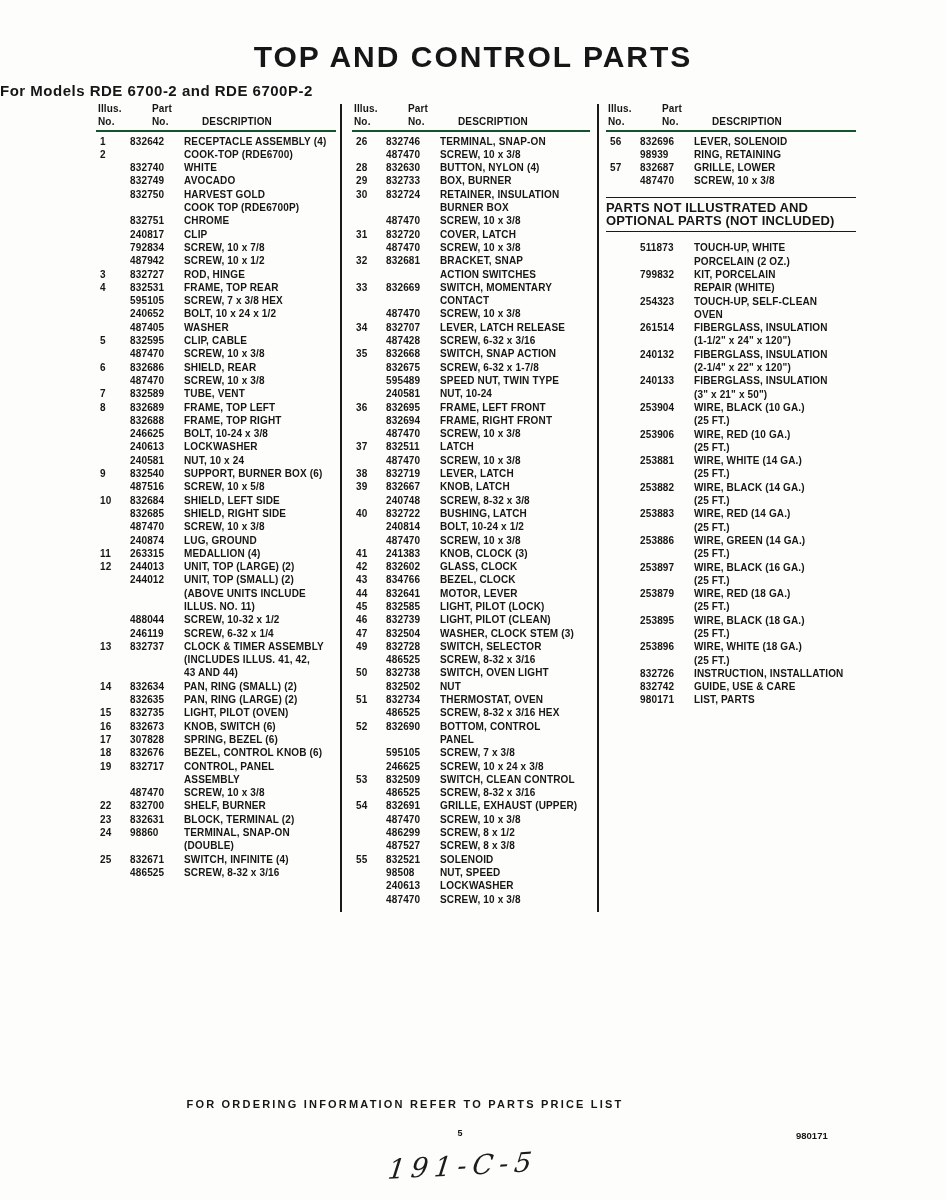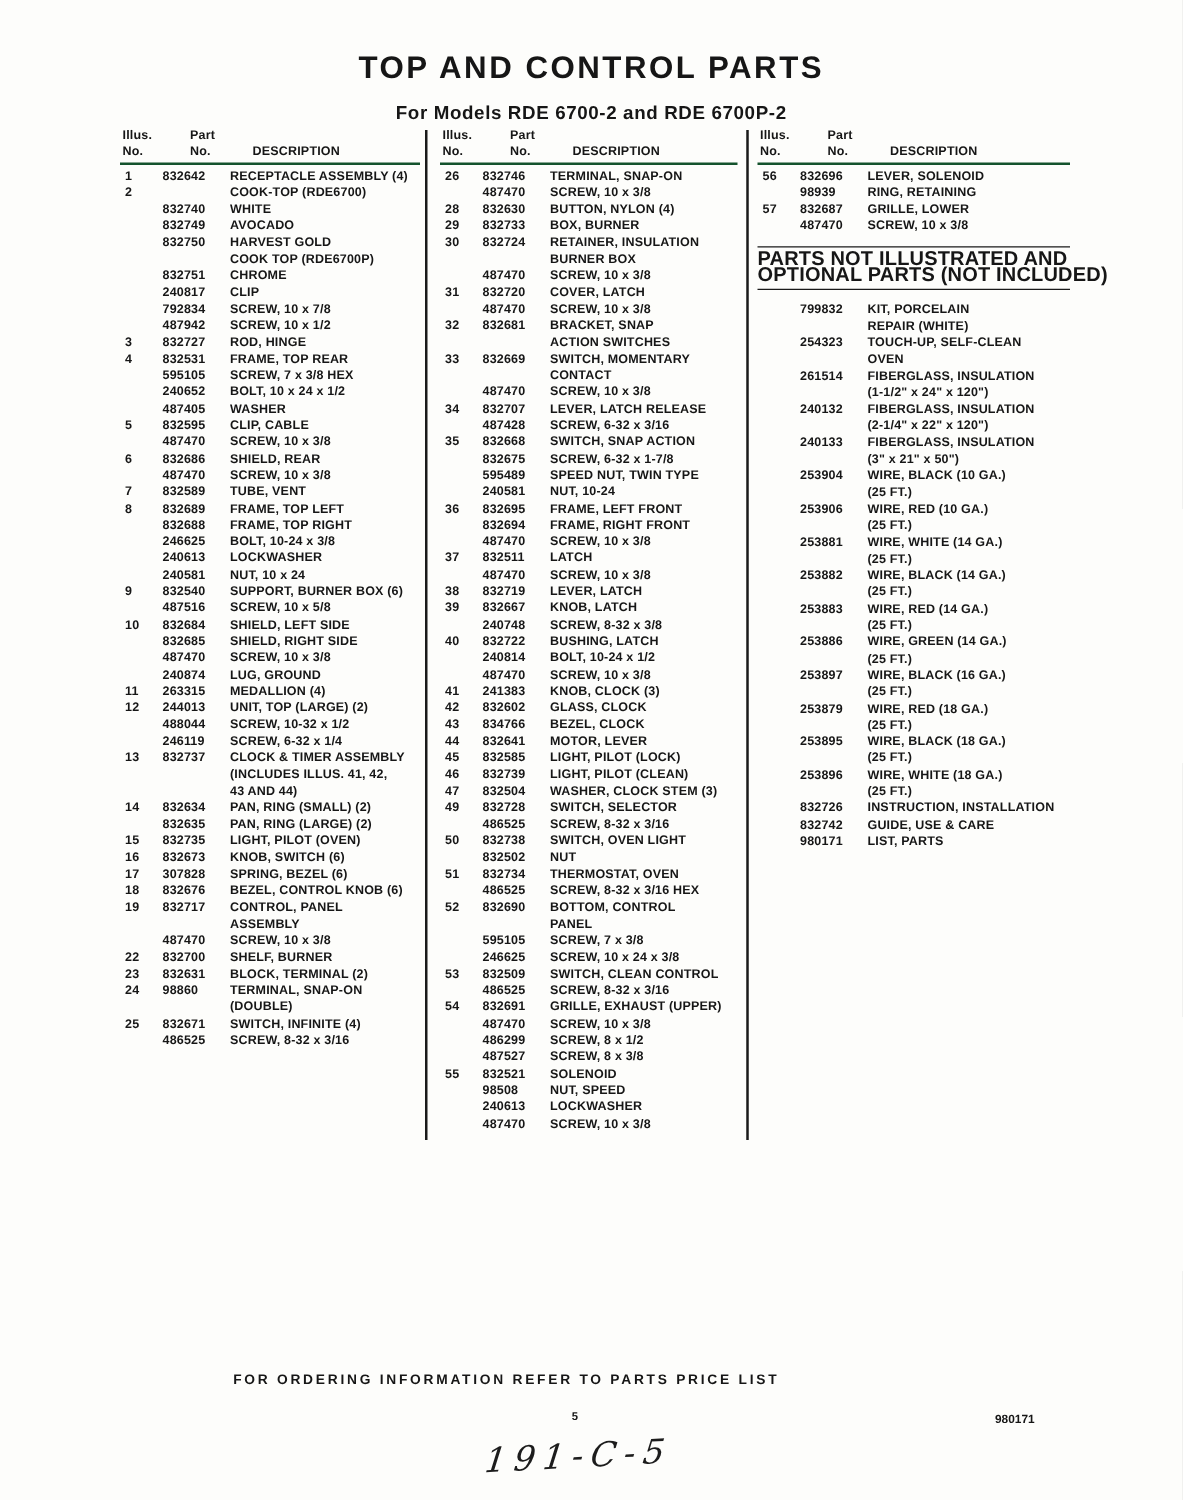--- a/index.html
+++ b/index.html
@@ -6,44 +6,44 @@
   .page{
     position:relative;
     width:946px;height:1200px;
     background:#fdfdfb;
     font-family:"Liberation Sans", sans-serif;
     color:#161616;
     overflow:hidden;
   }
   .title{
     position:absolute;left:0;top:40px;width:946px;
-    text-align:center;font-size:25px;font-weight:800;letter-spacing:2px;
+    text-align:center;font-size:30px;font-weight:800;letter-spacing:2px;
   }
   .subtitle{
     position:absolute;left:0;top:82px;width:946px;
-    text-align:center;font-size:15px;font-weight:700;letter-spacing:0.5px;
+    text-align:left;font-size:15px;font-weight:700;letter-spacing:0.5px;
   }
   .col{
     position:absolute;top:102px;
     font-size:10px;font-weight:700;line-height:13.3px;letter-spacing:0.15px;
   }
   .col-1{left:96px;width:240px;}
   .col-2{left:352px;width:238px;}
   .col-3{left:606px;width:250px;}
   .col-head .h1,.col-head .h2{display:flex;}
   .col-head{border-bottom:2px solid #14532d;padding-bottom:1px;margin-bottom:3px;}
   .col-head .c-illus{width:34px;padding-left:2px;}
   .col-head .c-part{width:50px;padding-left:20px;}
   .col-head .c-desc{flex:1;text-align:left;}
   .row{display:flex;align-items:flex-start;}
   .c-illus{width:30px;flex:none;padding-left:4px;}
   .c-part{width:54px;flex:none;}
   .c-desc{flex:1;white-space:nowrap;}
   .notice{
-    margin:9px 0 0 0;padding:3px 0 4px 0;font-size:16px;
+    margin:9px 0 0 0;padding:3px 0 4px 0;font-size:13px;
   }
   .notice.topline{border-top:1.5px solid #1a1a1a;}
   .notice.bottomline{border-bottom:1.5px solid #1a1a1a;}
   .notice .nline{white-space:nowrap;}
   .notice .nline.indented{padding-left:26px;}
   .spacer{height:9px;}
   .vdivider{
     position:absolute;top:104px;width:1.5px;height:808px;background:#1a1a1a;
   }
   .vd-1{left:340px;}
@@ -312,20 +312,29 @@
         </div>
         <div class="row">
           <span class="c-illus">12</span>
           <span class="c-part">244013</span>
           <span class="c-desc">
             <div>UNIT, TOP (LARGE) (2)</div>
           </span>
         </div>
         <div class="row">
           <span class="c-illus"></span>
+          <span class="c-part">244012</span>
+          <span class="c-desc">
+            <div>UNIT, TOP (SMALL) (2)</div>
+            <div>(ABOVE UNITS INCLUDE</div>
+            <div>ILLUS. NO. 11)</div>
+          </span>
+        </div>
+        <div class="row">
+          <span class="c-illus"></span>
           <span class="c-part">488044</span>
           <span class="c-desc">
             <div>SCREW, 10-32 x 1/2</div>
           </span>
         </div>
         <div class="row">
           <span class="c-illus"></span>
           <span class="c-part">246119</span>
           <span class="c-desc">
             <div>SCREW, 6-32 x 1/4</div>
@@ -877,20 +886,28 @@
             <div>SCREW, 10 x 3/8</div>
           </span>
         </div>
         <div class="notice topline bottomline">
           <div class="nline">PARTS NOT ILLUSTRATED AND</div>
           <div class="nline">OPTIONAL PARTS (NOT INCLUDED)</div>
         </div>
         <div class="spacer"></div>
         <div class="row">
           <span class="c-illus"></span>
+          <span class="c-part">511873</span>
+          <span class="c-desc">
+            <div>TOUCH-UP, WHITE</div>
+            <div>PORCELAIN (2 OZ.)</div>
+          </span>
+        </div>
+        <div class="row">
+          <span class="c-illus"></span>
           <span class="c-part">799832</span>
           <span class="c-desc">
             <div>KIT, PORCELAIN</div>
             <div>REPAIR (WHITE)</div>
           </span>
         </div>
         <div class="row">
           <span class="c-illus"></span>
           <span class="c-part">254323</span>
           <span class="c-desc">

